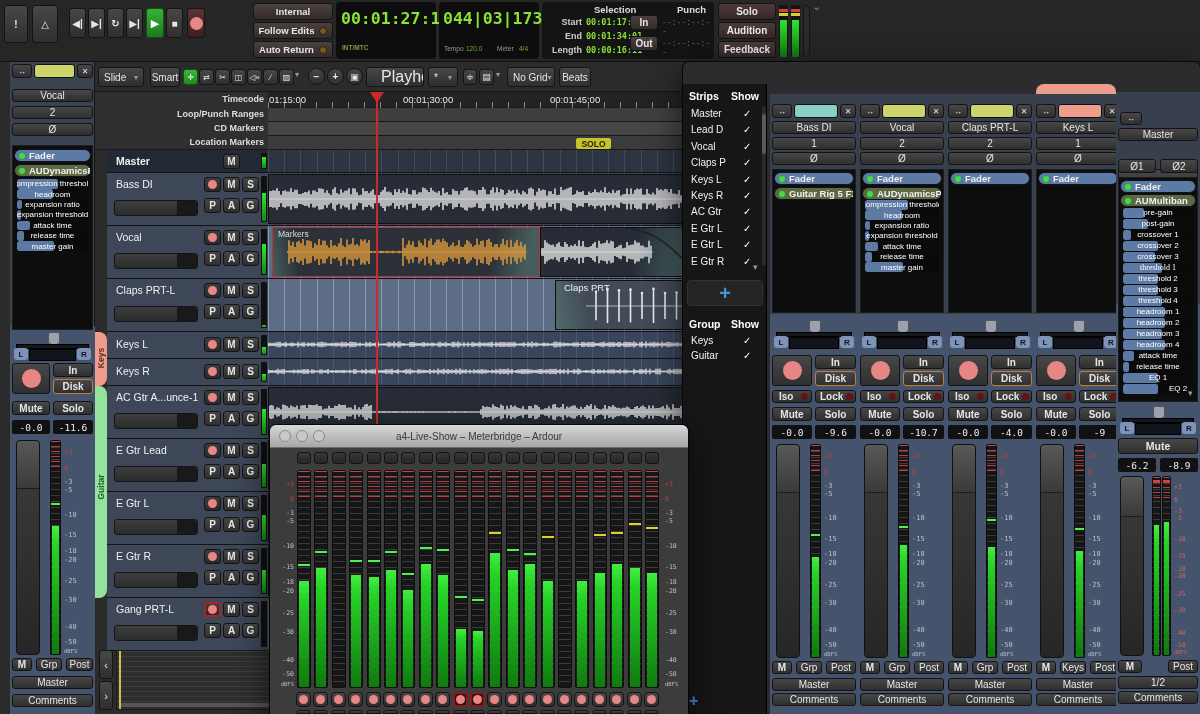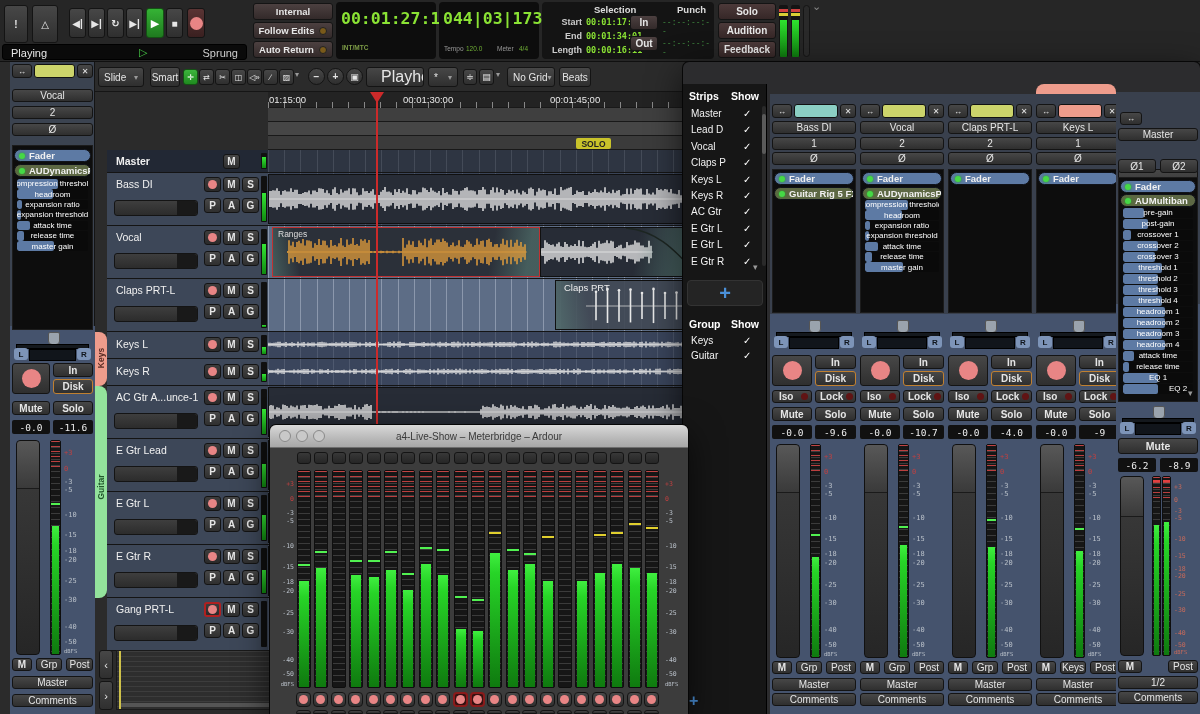--- a/index.html
+++ b/index.html
@@ -28,25 +28,20 @@
       <div class="b" style="position: absolute; left: 32px; top: 5px; width: 26px; height: 38px; box-sizing: border-box; font-weight: bold;">△</div>
       <div class="b" style="position: absolute; left: 69px; top: 8px; width: 17px; height: 30px; box-sizing: border-box; font-weight: bold;">◀|</div>
       <div class="b" style="position: absolute; left: 88px; top: 8px; width: 17px; height: 30px; box-sizing: border-box; font-weight: bold;">▶|</div>
       <div class="b" style="position: absolute; left: 107px; top: 8px; width: 17px; height: 30px; box-sizing: border-box; font-weight: bold;">↻</div>
       <div class="b" style="position: absolute; left: 126px; top: 8px; width: 17px; height: 30px; box-sizing: border-box; font-weight: bold;">▶|</div>
       <div class="b" style="position: absolute; left: 146px; top: 8px; width: 18px; height: 30px; box-sizing: border-box; font-weight: bold; background: linear-gradient(rgb(53, 179, 53), rgb(31, 122, 31)); border: 1px solid rgb(20, 82, 20); font-size: 11px; color: rgb(255, 255, 255);">▶</div>
       <div class="b" style="position: absolute; left: 166px; top: 8px; width: 17px; height: 30px; box-sizing: border-box; font-weight: bold;">■</div>
       <div class="b" style="position: absolute; left: 187px; top: 8px; width: 18px; height: 30px; box-sizing: border-box; font-weight: bold; background: linear-gradient(rgb(90, 52, 52), rgb(58, 32, 32));">
         <div style="width: 13px; height: 13px; border-radius: 50%; background: rgb(232, 133, 133);"></div>
       </div>
-      <div style="position: absolute; left: 2px; top: 44px; width: 245px; height: 16px; box-sizing: border-box; background: rgb(10, 10, 10); border-radius: 3px; border: 1px solid rgb(0, 0, 0);">
-        <div style="position: absolute; left: 8px; top: 2px; width: auto; height: auto; box-sizing: border-box; font-size: 11px; color: rgb(232, 232, 232);">Playing</div>
-        <div style="position: absolute; left: 136px; top: 1px; width: auto; height: auto; box-sizing: border-box; font-size: 11px; color: rgb(74, 212, 74);">▷</div>
-        <div style="position: absolute; left: auto; top: 2px; width: auto; height: auto; box-sizing: border-box; right: 8px; font-size: 11px; color: rgb(207, 207, 207);">Sprung</div>
-      </div>
       <div class="b" style="position: absolute; left: 253px; top: 3px; width: 80px; height: 17px; box-sizing: border-box; background: linear-gradient(rgb(76, 64, 64), rgb(51, 42, 42)); font-weight: bold; font-size: 9.5px;">Internal</div>
       <div class="b" style="position: absolute; left: 253px; top: 22px; width: 80px; height: 17px; box-sizing: border-box; background: linear-gradient(rgb(76, 64, 64), rgb(51, 42, 42)); font-weight: bold; font-size: 9.5px;">Follow Edits<div class="led" style="width: 6px; height: 6px; background: rgb(122, 90, 26); margin-left: 5px; border: 1px solid rgb(34, 34, 34);"></div></div>
       <div class="b" style="position: absolute; left: 253px; top: 41px; width: 80px; height: 17px; box-sizing: border-box; background: linear-gradient(rgb(76, 64, 64), rgb(51, 42, 42)); font-weight: bold; font-size: 9.5px;">Auto Return<div class="led" style="width: 6px; height: 6px; background: rgb(122, 90, 26); margin-left: 5px; border: 1px solid rgb(34, 34, 34);"></div></div>
       <div style="position: absolute; left: 336px; top: 2px; width: 100px; height: 57px; box-sizing: border-box; background: rgb(13, 13, 13); border-radius: 4px;">
         <div class="mono grn" style="position: absolute; left: 5px; top: 7px; width: auto; height: auto; box-sizing: border-box; font-size: 16.5px;">00:01:27:13</div>
         <div style="position: absolute; left: 6px; top: 42px; width: auto; height: auto; box-sizing: border-box; font-size: 6.5px; color: rgb(125, 156, 70); font-weight: bold;">INT/MTC</div>
       </div>
       <div style="position: absolute; left: 439px; top: 2px; width: 100px; height: 57px; box-sizing: border-box; background: rgb(13, 13, 13); border-radius: 4px;">
         <div class="mono grn" style="position: absolute; left: 4px; top: 7px; width: auto; height: auto; box-sizing: border-box; font-size: 16.5px;">044|03|1732</div>
         <div style="position: absolute; left: 5px; top: 43px; width: auto; height: auto; box-sizing: border-box; font-size: 6.5px; color: rgb(153, 153, 153);">Tempo</div>
@@ -112,20 +107,26 @@
         </div>
         <div class="b" style="position: absolute; left: 368px; top: 7px; width: 14px; height: 16px; box-sizing: border-box; font-size: 9px;">≑</div>
         <div class="b" style="position: absolute; left: 384px; top: 7px; width: 15px; height: 16px; box-sizing: border-box; font-size: 9px;">▤</div>
         <div style="position: absolute; left: 401px; top: 8px; width: auto; height: auto; box-sizing: border-box; font-size: 8px; color: rgb(153, 153, 153);">▾</div>
         <div class="b" style="position: absolute; left: 412px; top: 5px; width: 48px; height: 20px; box-sizing: border-box; justify-content: space-between; padding: 0px 5px;">
           <div style="position: static; left: 0px; top: 0px; width: auto; height: auto; box-sizing: border-box; font-size: 10px;">No Grid</div>
           <div style="position: static; left: 0px; top: 0px; width: auto; height: auto; box-sizing: border-box; font-size: 8px; color: rgb(153, 153, 153);">▾</div>
         </div>
         <div class="b" style="position: absolute; left: 464px; top: 5px; width: 32px; height: 20px; box-sizing: border-box; font-size: 10px;">Beats</div>
       </div>
+      <div style="position: absolute; left: 85px; top: 30px; width: 173px; height: 58px; box-sizing: border-box; background: rgb(47, 47, 47); border-bottom: 1px solid rgb(25, 25, 25);">
+        <div style="position: absolute; left: auto; top: 2px; width: auto; height: auto; box-sizing: border-box; right: 4px; font-size: 9px; font-weight: bold; color: rgb(221, 221, 221);">Timecode</div>
+        <div style="position: absolute; left: auto; top: 17px; width: auto; height: auto; box-sizing: border-box; right: 4px; font-size: 9px; font-weight: bold; color: rgb(221, 221, 221);">Loop/Punch Ranges</div>
+        <div style="position: absolute; left: auto; top: 31px; width: auto; height: auto; box-sizing: border-box; right: 4px; font-size: 9px; font-weight: bold; color: rgb(221, 221, 221);">CD Markers</div>
+        <div style="position: absolute; left: auto; top: 45px; width: auto; height: auto; box-sizing: border-box; right: 4px; font-size: 9px; font-weight: bold; color: rgb(221, 221, 221);">Location Markers</div>
+      </div>
       <div style="position: absolute; left: 258px; top: 30px; width: 432px; height: 16px; box-sizing: border-box; background: rgb(35, 35, 35); border-bottom: 1px solid rgb(25, 25, 25);"></div>
       <div style="position: absolute; left: 258px; top: 46px; width: 432px; height: 14px; box-sizing: border-box; background: rgb(63, 63, 63); border-bottom: 1px solid rgb(25, 25, 25);"></div>
       <div style="position: absolute; left: 258px; top: 60px; width: 432px; height: 14px; box-sizing: border-box; background: rgb(70, 70, 70); border-bottom: 1px solid rgb(25, 25, 25);"></div>
       <div style="position: absolute; left: 258px; top: 74px; width: 432px; height: 14px; box-sizing: border-box; background: rgb(59, 59, 59); border-bottom: 1px solid rgb(25, 25, 25);"></div>
       <div style="position: absolute; left: 258px; top: 40px; width: 432px; height: 6px; box-sizing: border-box; background: repeating-linear-gradient(to right, rgb(136, 136, 136) 0px, rgb(136, 136, 136) 1px, transparent 1px, transparent 16px);"></div>
       <div style="position: absolute; left: 259px; top: 32px; width: auto; height: auto; box-sizing: border-box; font-size: 9.5px; color: rgb(232, 232, 232);">01:15:00</div>
       <div style="position: absolute; left: 393px; top: 32px; width: auto; height: auto; box-sizing: border-box; font-size: 9.5px; color: rgb(232, 232, 232);">00:01:30:00</div>
       <div style="position: absolute; left: 540px; top: 32px; width: auto; height: auto; box-sizing: border-box; font-size: 9.5px; color: rgb(232, 232, 232);">00:01:45:00</div>
       <div style="position: absolute; left: 566px; top: 76px; width: 35px; height: 11px; box-sizing: border-box; background: rgb(201, 195, 42); border-radius: 2px; display: flex; align-items: center; justify-content: center; color: rgb(34, 34, 34); font-size: 8.5px; font-weight: bold;">SOLO</div>
       <div style="position: absolute; left: 97px; top: 88px; width: 161px; height: 23px; box-sizing: border-box; background: rgb(34, 40, 52); border-bottom: 1px solid rgb(20, 20, 20);">
@@ -195,21 +196,21 @@
         </div>
         <div style="position: absolute; left: 4px; top: 1px; width: 268px; height: 50px; box-sizing: border-box; background: rgb(43, 48, 57); border: 1px solid rgb(192, 50, 50);">
           <div style="position: absolute; left: 0px; top: 0px; bottom: 0px; width: 26px; background: linear-gradient(80deg, rgba(96, 138, 128, 0.5), transparent 80%);"></div>
           <div style="position: absolute; right: 0px; top: 0px; bottom: 0px; width: 60px; background: linear-gradient(100deg, transparent 25%, rgba(96, 138, 128, 0.5) 80%);"></div>
           <div style="position: absolute; left: 14px; top: 0px;">
             <svg width="240" height="48" style="position:absolute;left:0;top:0">
               <line x1="0" y1="24" x2="240" y2="24" stroke="#e9a13c" stroke-width="0.8" opacity="0.85"></line>
               <path d="M0 22.9V25.1M2 12.2V35.8M4 17.6V30.4M6 13.7V34.3M8 19.0V29.0M10 14.0V34.0M12 12.7V35.3M14 15.3V32.7M16 10.9V37.1M18 17.6V30.4M20 12.2V35.8M22 12.5V35.5M24 13.3V34.7M26 19.7V28.3M28 15.2V32.8M30 16.9V31.1M32 11.0V37.0M34 17.0V31.0M36 12.4V35.6M38 12.7V35.3M40 17.3V30.7M42 19.6V28.4M44 12.0V36.0M46 17.8V30.2M48 17.1V30.9M50 18.6V29.4M52 15.2V32.8M54 10.1V37.9M56 17.4V30.6M58 19.0V29.0M60 11.5V36.5M62 16.7V31.3M64 15.8V32.2M66 10.1V37.9M68 17.1V30.9M70 16.0V32.0M72 17.7V30.3M74 11.3V36.7M76 12.7V35.3M78 11.2V36.8M80 14.8V33.2M82 11.9V36.1M84 22.9V25.1M86 23.4V24.6M88 23.0V25.0M90 23.0V25.0M92 23.3V24.7M94 22.8V25.2M96 23.0V25.0M98 23.4V24.6M100 22.7V25.3M102 23.2V24.8M104 23.2V24.8M106 22.7V25.3M108 23.3V24.7M110 23.4V24.6M112 22.8V25.2M114 23.3V24.7M116 10.0V38.0M118 19.7V28.3M120 16.4V31.6M122 12.4V35.6M124 16.7V31.3M126 13.3V34.7M128 19.0V29.0M130 19.0V29.0M132 12.6V35.4M134 14.7V33.3M136 17.3V30.7M138 10.7V37.3M140 19.3V28.7M142 12.6V35.4M144 10.5V37.5M146 17.0V31.0M148 14.6V33.4M150 11.4V36.6M152 11.5V36.5M154 14.1V33.9M156 10.4V37.6M158 12.9V35.1M160 14.5V33.5M162 18.7V29.3M164 16.9V31.1M166 14.6V33.4M168 18.3V29.7M170 17.3V30.7M172 12.3V35.7M174 18.4V29.6M176 19.0V29.0M178 16.6V31.4M180 11.9V36.1M182 13.5V34.5M184 15.8V32.2M186 18.8V29.2M188 17.0V31.0M190 10.4V37.6M192 16.6V31.4M194 12.9V35.1M196 12.5V35.5M198 18.8V29.2M200 12.1V35.9M202 10.7V37.3M204 13.9V34.1M206 18.7V29.3M208 16.3V31.7M210 15.9V32.1M212 19.3V28.7M214 15.7V32.3M216 10.8V37.2M218 16.7V31.3M220 12.3V35.7M222 19.3V28.7M224 11.8V36.2M226 18.8V29.2M228 14.8V33.2M230 11.7V36.3M232 17.7V30.3M234 14.0V34.0M236 18.8V29.2M238 16.2V31.8" stroke="#e9a13c" stroke-width="1.5" fill="none" opacity="0.95"></path>
             </svg>
           </div>
-          <div style="position: absolute; left: 5px; top: 1px; width: auto; height: auto; box-sizing: border-box; font-size: 8.5px; color: rgb(221, 221, 221);">Ranges</div>
+          <div style="position: absolute; left: 5px; top: 1px; width: auto; height: auto; box-sizing: border-box; font-size: 8.5px; color: rgb(221, 221, 221);">Markers</div>
         </div>
       </div>
       <div style="position: absolute; left: 97px; top: 217px; width: 161px; height: 53px; box-sizing: border-box; background: rgb(61, 71, 88); border-bottom: 1px solid rgb(20, 20, 20);">
         <div style="position: absolute; left: 9px; top: 5px; width: auto; height: auto; box-sizing: border-box; font-size: 10.5px; font-weight: normal; color: rgb(240, 240, 240); max-width: 92px; overflow: hidden; white-space: nowrap;">Claps PRT-L</div>
         <div class="b" style="position: absolute; left: 97px; top: 4px; width: 17px; height: 15px; box-sizing: border-box; background: linear-gradient(rgb(60, 60, 60), rgb(42, 42, 42));">
           <div style="width: 9px; height: 9px; border-radius: 50%; background: rgb(232, 133, 133);"></div>
         </div>
         <div class="b" style="position: absolute; left: 116px; top: 4px; width: 17px; height: 15px; box-sizing: border-box; font-weight: bold;">M</div>
         <div class="b" style="position: absolute; left: 135px; top: 4px; width: 17px; height: 15px; box-sizing: border-box; font-weight: bold;">S</div>
         <div style="position: absolute; left: 7px; top: 27px; width: 84px; height: 16px; box-sizing: border-box; background: linear-gradient(rgb(62, 62, 62), rgb(44, 44, 44)); border: 1px solid rgb(20, 20, 20); border-radius: 3px;">
@@ -885,21 +886,21 @@
             <div style="position: absolute; inset: 0px; display: flex; align-items: center; justify-content: center; font-size: 8px; color: rgb(255, 255, 255); white-space: nowrap;">crossover 1</div>
           </div>
           <div style="position: absolute; left: 7px; top: 149px; width: 70px; height: 9.5px; box-sizing: border-box; background: rgb(10, 10, 10); border-radius: 2px; overflow: hidden;">
             <div style="position: absolute; left: 0px; top: 0px; bottom: 0px; width: 50%; background: rgb(93, 122, 164); border-radius: 2px;"></div>
             <div style="position: absolute; inset: 0px; display: flex; align-items: center; justify-content: center; font-size: 8px; color: rgb(255, 255, 255); white-space: nowrap;">crossover 2</div>
           </div>
           <div style="position: absolute; left: 7px; top: 160px; width: 70px; height: 9.5px; box-sizing: border-box; background: rgb(10, 10, 10); border-radius: 2px; overflow: hidden;">
             <div style="position: absolute; left: 0px; top: 0px; bottom: 0px; width: 45%; background: rgb(93, 122, 164); border-radius: 2px;"></div>
             <div style="position: absolute; inset: 0px; display: flex; align-items: center; justify-content: center; font-size: 8px; color: rgb(255, 255, 255); white-space: nowrap;">crossover 3</div>
           </div>
-          <div style="position: absolute; left: 7px; top: 171px; width: 70px; height: 9.5px; box-sizing: border-box; background: rgb(10, 10, 10); border-radius: 2px; overflow: hidden;">
+          <div style="position: absolute; left: 7px; top: 171px; width: 70px; height: 9.5px; box-sizing: border-box; background: rgb(10, 10, 10); border-radius: 2px; overflow: hidden; font-family: Liberation Serif, serif;">
             <div style="position: absolute; left: 0px; top: 0px; bottom: 0px; width: 55%; background: rgb(93, 122, 164); border-radius: 2px;"></div>
             <div style="position: absolute; inset: 0px; display: flex; align-items: center; justify-content: center; font-size: 8px; color: rgb(255, 255, 255); white-space: nowrap;">threshold 1</div>
           </div>
           <div style="position: absolute; left: 7px; top: 182px; width: 70px; height: 9.5px; box-sizing: border-box; background: rgb(10, 10, 10); border-radius: 2px; overflow: hidden;">
             <div style="position: absolute; left: 0px; top: 0px; bottom: 0px; width: 50%; background: rgb(93, 122, 164); border-radius: 2px;"></div>
             <div style="position: absolute; inset: 0px; display: flex; align-items: center; justify-content: center; font-size: 8px; color: rgb(255, 255, 255); white-space: nowrap;">threshold 2</div>
           </div>
           <div style="position: absolute; left: 7px; top: 193px; width: 70px; height: 9.5px; box-sizing: border-box; background: rgb(10, 10, 10); border-radius: 2px; overflow: hidden;">
             <div style="position: absolute; left: 0px; top: 0px; bottom: 0px; width: 50%; background: rgb(93, 122, 164); border-radius: 2px;"></div>
             <div style="position: absolute; inset: 0px; display: flex; align-items: center; justify-content: center; font-size: 8px; color: rgb(255, 255, 255); white-space: nowrap;">threshold 3</div>

